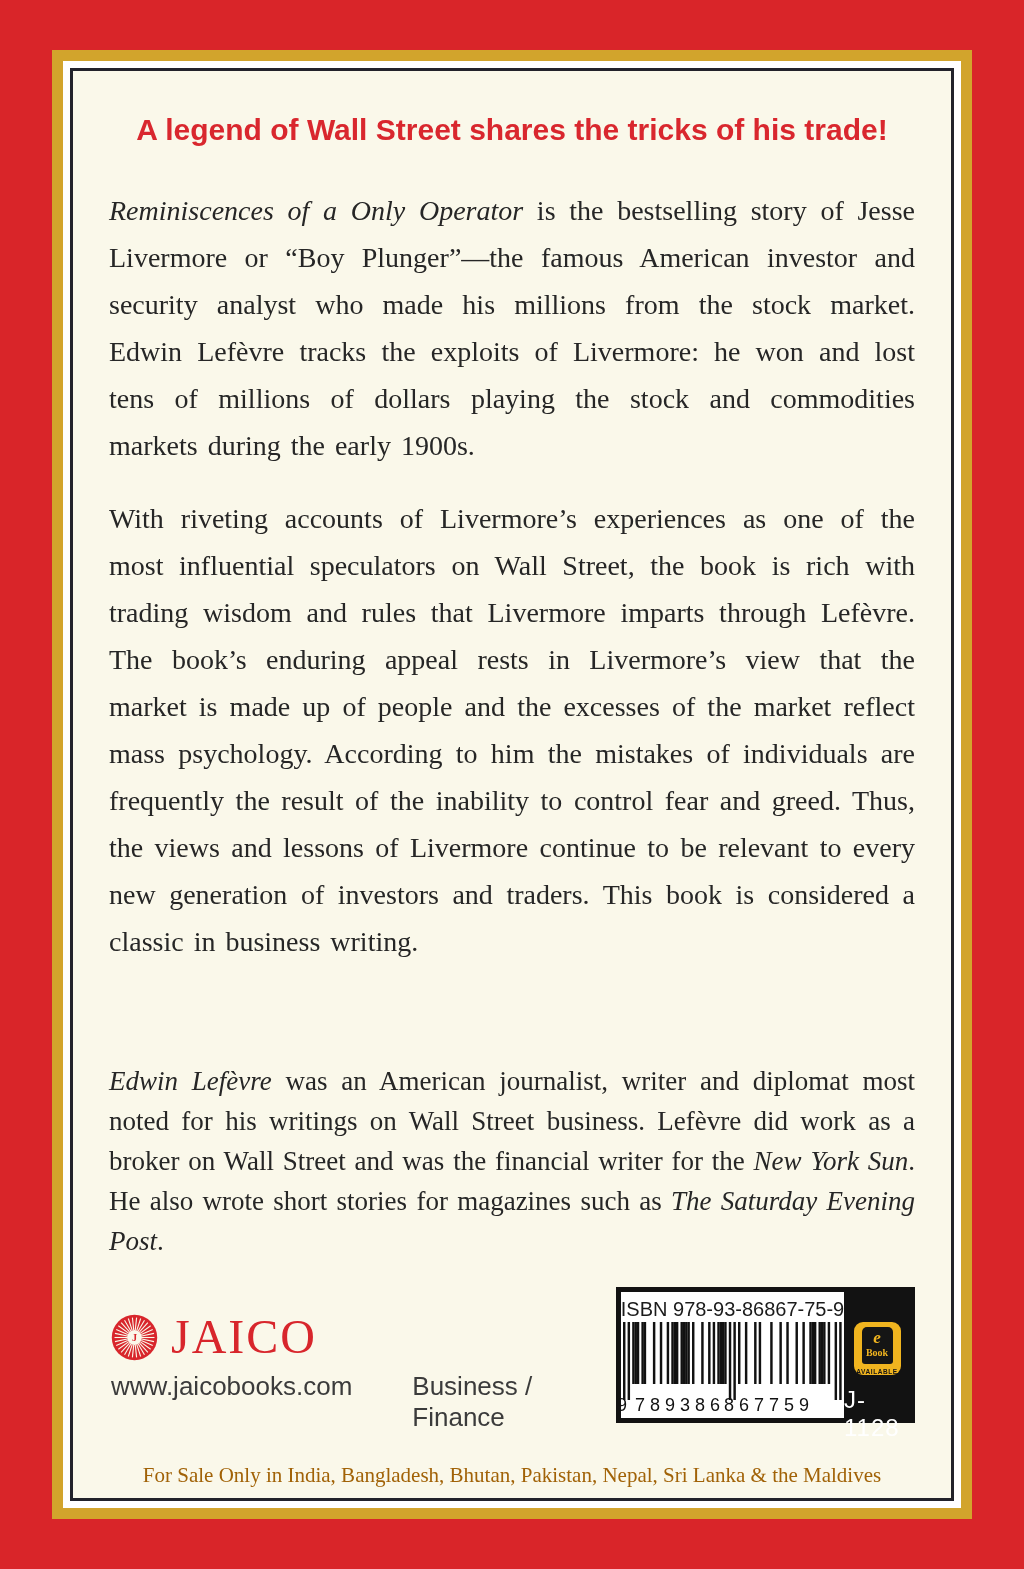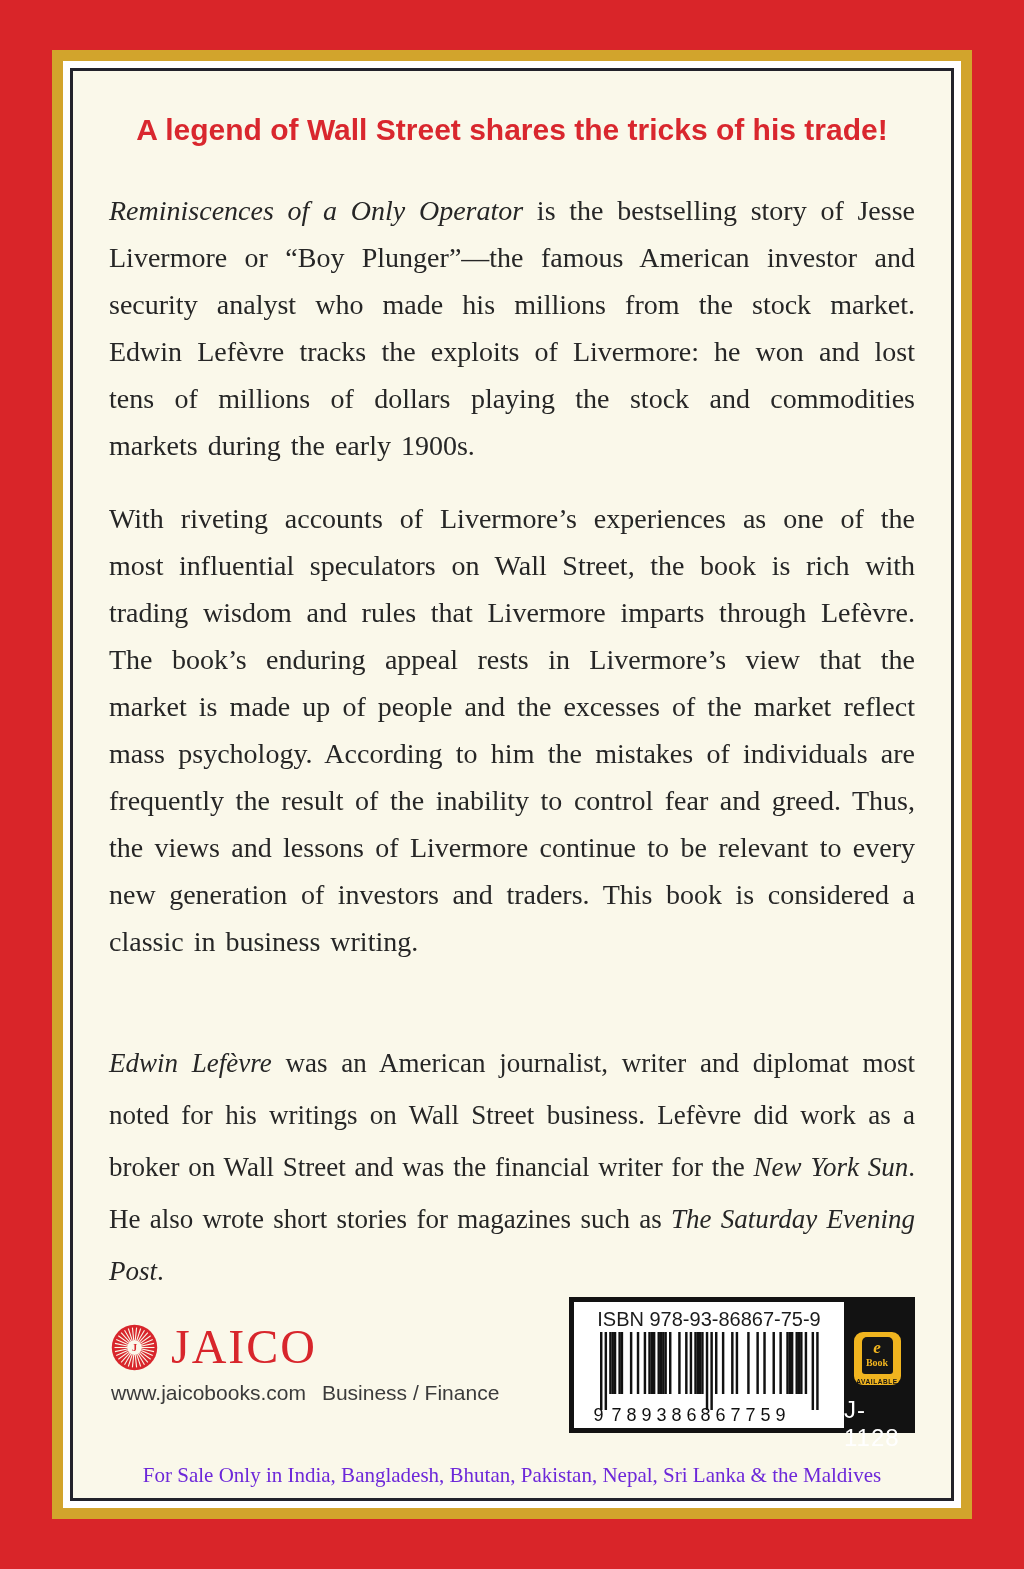--- a/index.html
+++ b/index.html
@@ -38,58 +38,58 @@
     color:#262626;
     text-align:justify;
     word-spacing:3px;
     margin-top:40px;
   }
   .body-text.second { margin-top:26px; }
   .body-text:after { content:""; display:inline-block; width:0; }
 
   .bio-text {
     font-size:27px;
-    line-height:52px;
+    line-height:40px;
     color:#262626;
     text-align:justify;
     word-spacing:2px;
-    margin-top:72px;
+    margin-top:96px;
   }
 
   .footer-row {
     margin-top:auto;
     display:flex;
     justify-content:space-between;
     align-items:flex-start;
   }
 
   .publisher-block { margin-top:26px; margin-left:2px; }
   .logo-row { display:flex; align-items:center; gap:13px; }
   .logo-word {
     font-family:"Liberation Serif", serif;
     font-size:48px; line-height:48px;
     color:#d8262c; letter-spacing:2px;
   }
   .sun-emblem { width:47px; height:47px; display:block; }
   .pub-sub {
-    display:flex; gap:16px;
+    display:flex; gap:60px;
     margin-top:10px;
     font-family:"Liberation Sans", sans-serif;
-    font-size:21px; color:#3b3b3b;
+    font-size:26px; color:#3b3b3b;
   }
 
   .barcode-block {
     display:flex;
     background:#121212;
     padding:5px;
     height:136px;
   }
   .barcode-white {
     background:#ffffff;
-    width:270px;
+    width:223px;
     display:flex; flex-direction:column; align-items:center;
     padding:5px 4px 2px 4px;
   }
   .isbn-label {
     font-family:"Liberation Sans", sans-serif;
     font-size:20px; line-height:24px; color:#1b1b1b;
     white-space:nowrap;
   }
   .bars-wrap { position:relative; width:219px; height:95px; margin-top:1px; }
   .bars-wrap svg { position:absolute; top:0; left:0; }
@@ -129,21 +129,21 @@
   .jcode {
     color:#ffffff;
     font-family:"Liberation Sans", sans-serif;
     font-size:24px; letter-spacing:1px;
     margin-top:11px;
   }
 
   .sale-line {
     text-align:center;
     font-size:21px;
-    color:#6d28d9;
+    color:#a16207;
     margin-top:30px;
     padding-bottom:4px;
     white-space:nowrap;
   }
   i { font-style:italic; }
 </style>
 </head>
 <body>
 
 <div class="cover">

